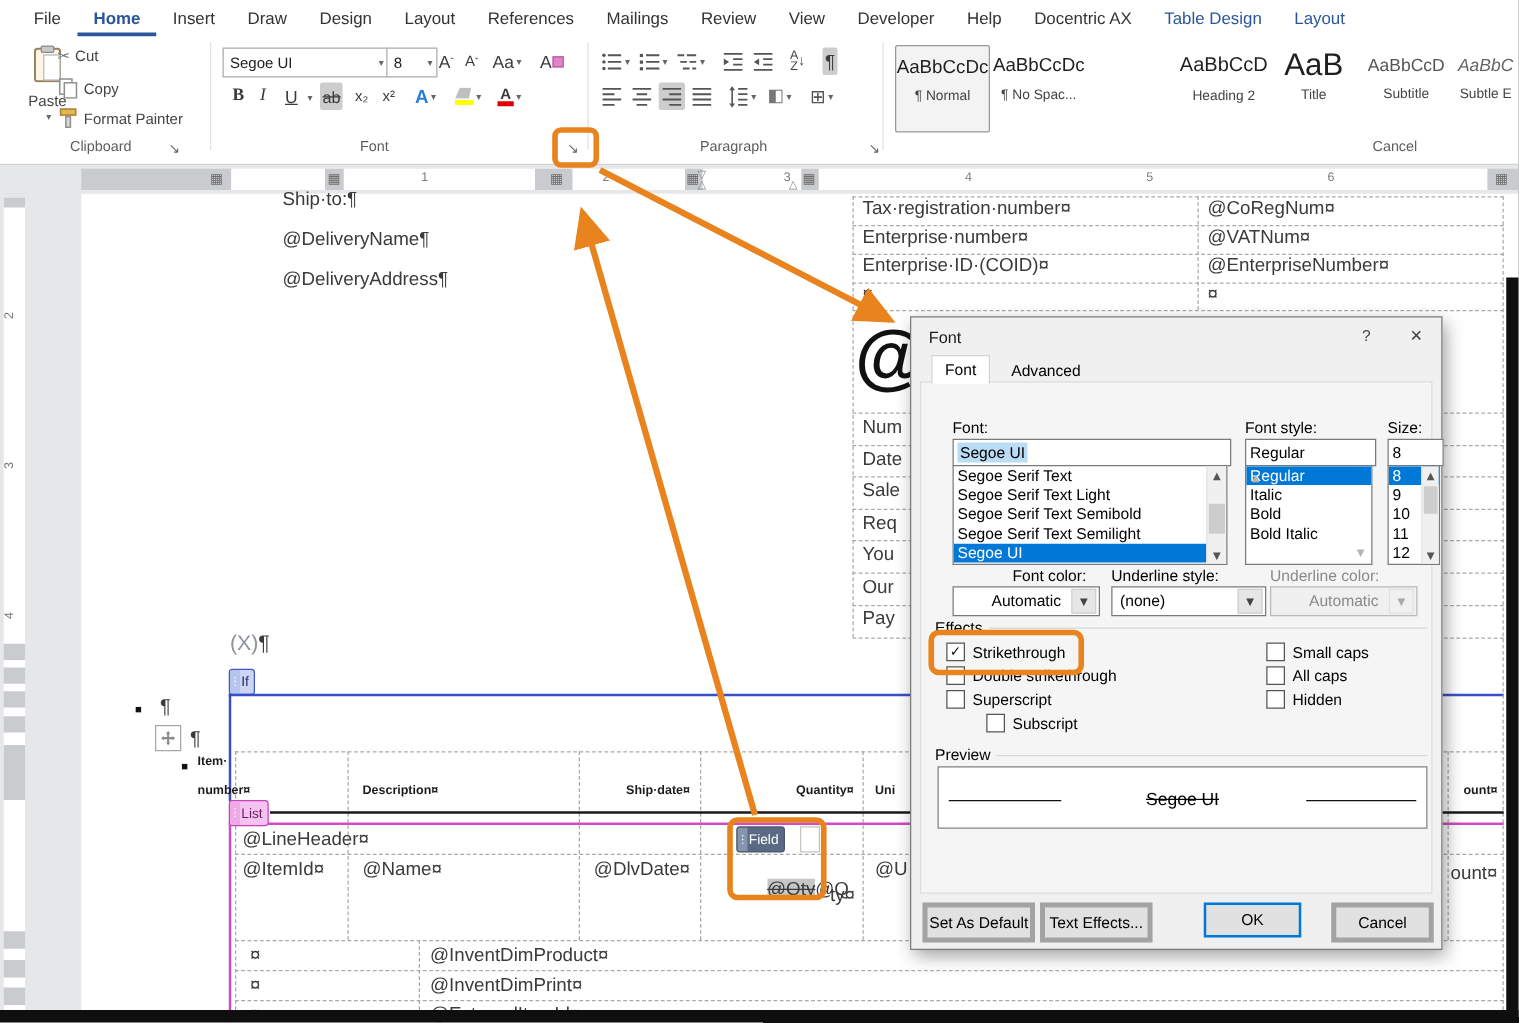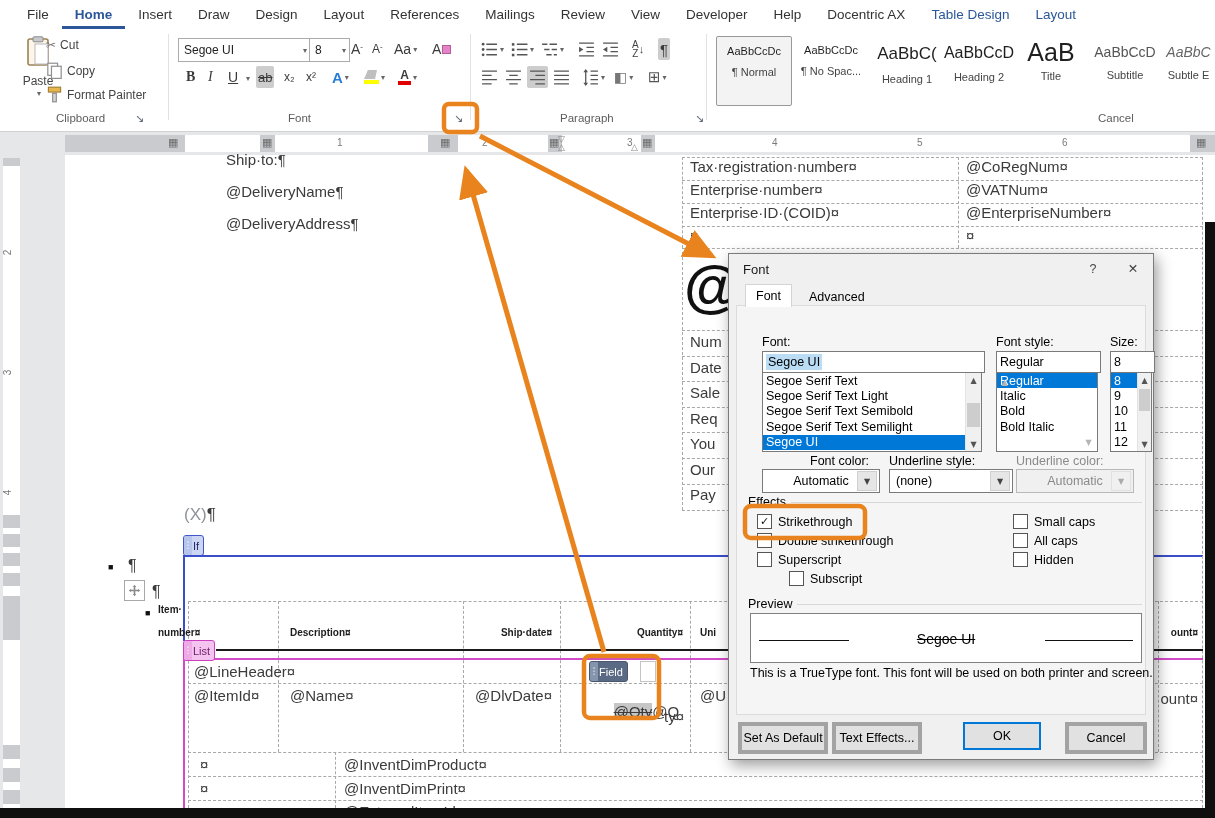--- a/index.html
+++ b/index.html
@@ -18,21 +18,21 @@
           display:flex;align-items:center;justify-content:center;font-family:"DejaVu Sans",sans-serif;}
   .rbtn{position:absolute;height:22px;display:flex;align-items:center;font-size:14px;color:#3b3b3b;padding:0 2px;}
   .rsm{font-size:12px;color:#444;display:flex;align-items:center;gap:4px;position:absolute;}
   .sel{background:#cdcdcd;border-radius:2px;}
   .car{font-size:8px;color:#666;margin-left:2px;font-family:"DejaVu Sans",sans-serif;}
   .combo{position:absolute;height:22px;background:#fff;border:1px solid #ababab;display:flex;align-items:center;
          font-size:12px;color:#222;padding-left:5px;}
   .combo .car{margin-left:auto;margin-right:3px;}
   .pic{width:17px;height:17px;}
   .stcard{position:absolute;top:36px;width:74px;height:68px;text-align:center;cursor:pointer;}
-  .stcard .pv{font-size:11px;color:#1f1f1f;margin-top:8px;white-space:nowrap;overflow:hidden;}
+  .stcard .pv{font-size:15px;color:#1f1f1f;margin-top:8px;white-space:nowrap;overflow:hidden;}
   .stcard .nm{font-size:11px;color:#444;margin-top:9px;white-space:nowrap;overflow:hidden;}
   .stcard.selst{border:1px solid #999;background:#f3f3f3;border-radius:2px;}
   .hblue{color:#2e74b5;}
   
   .rulerH{position:absolute;left:0;top:132px;width:1215px;height:23px;background:#e6e7e8;}
   .rulH-act{position:absolute;top:3px;height:17px;background:#fff;}
   .rulH-gray{position:absolute;top:3px;height:17px;background:#c9cbce;}
   .rnum{position:absolute;top:5px;font-size:10px;color:#7a7a7a;}
   .gridm{position:absolute;top:4px;font-size:11px;color:#6d6d6d;font-family:"DejaVu Sans",sans-serif;}
   .rulerV{position:absolute;left:3px;top:158px;width:17px;height:650px;background:#fff;}
@@ -280,24 +280,20 @@
     <div class="gdiv" style="left:706px;"></div>
 
     <div class="stcard selst" style="left:716px;">
       <div class="pv">AaBbCcDc</div>
       <div class="nm">¶ Normal</div>
     </div>
     <div class="stcard" style="left:794px;">
       <div class="pv">AaBbCcDc</div>
       <div class="nm">¶ No Spac...</div>
     </div>
-    <div class="stcard" style="left:870px;">
-      <div class="pv hblue" style="font-size:17px;">AaBbC(</div>
-      <div class="nm">Heading 1</div>
-    </div>
     <div class="stcard" style="left:942px;">
       <div class="pv hblue" style="font-size:16px;">AaBbCcD</div>
       <div class="nm">Heading 2</div>
     </div>
     <div class="stcard" style="left:1014px;">
       <div class="pv" style="font-size:25px;margin-top:2px;">AaB</div>
       <div class="nm" style="margin-top:3px;">Title</div>
     </div>
     <div class="stcard" style="left:1088px;">
       <div class="pv" style="font-size:14px;color:#555;">AaBbCcD</div>
@@ -587,21 +583,20 @@
       <span>Hidden</span>
     </div>
 
     <div class="dlab" style="left:19px;top:343px;">Preview</div>
     <div class="fldline" style="left:68px;top:350px;width:345px;"></div>
     <div class="ab" style="left:21px;top:359px;width:390px;height:48px;background:#fff;border:1px solid #808080;">
       <div class="ab" style="left:8px;top:26px;width:90px;height:1px;background:#111;"></div>
       <div class="ab" style="left:0;top:17px;width:100%;text-align:center;font-size:14px;text-decoration:line-through;color:#000;">Segoe UI</div>
       <div class="ab" style="right:8px;top:26px;width:88px;height:1px;background:#111;"></div>
     </div>
-    <div class="dlab" style="left:21px;top:412px;">This is a TrueType font. This font will be used on both printer and screen.</div>
 
     <div class="dbtn" style="left:9px;top:468px;width:82px;">Set As Default</div>
     <div class="dbtn" style="left:103px;top:468px;width:82px;">Text Effects...</div>
     <div class="dbtn def" style="left:234px;top:468px;width:74px;">OK</div>
     <div class="dbtn" style="left:336px;top:468px;width:74px;">Cancel</div>
   </div>
 
   <div class="blackzone" style="left:1205px;top:222px;width:10px;height:596px;"></div>
   <div class="blackzone" style="left:0;top:808px;width:1215px;height:10px;"></div>
 

